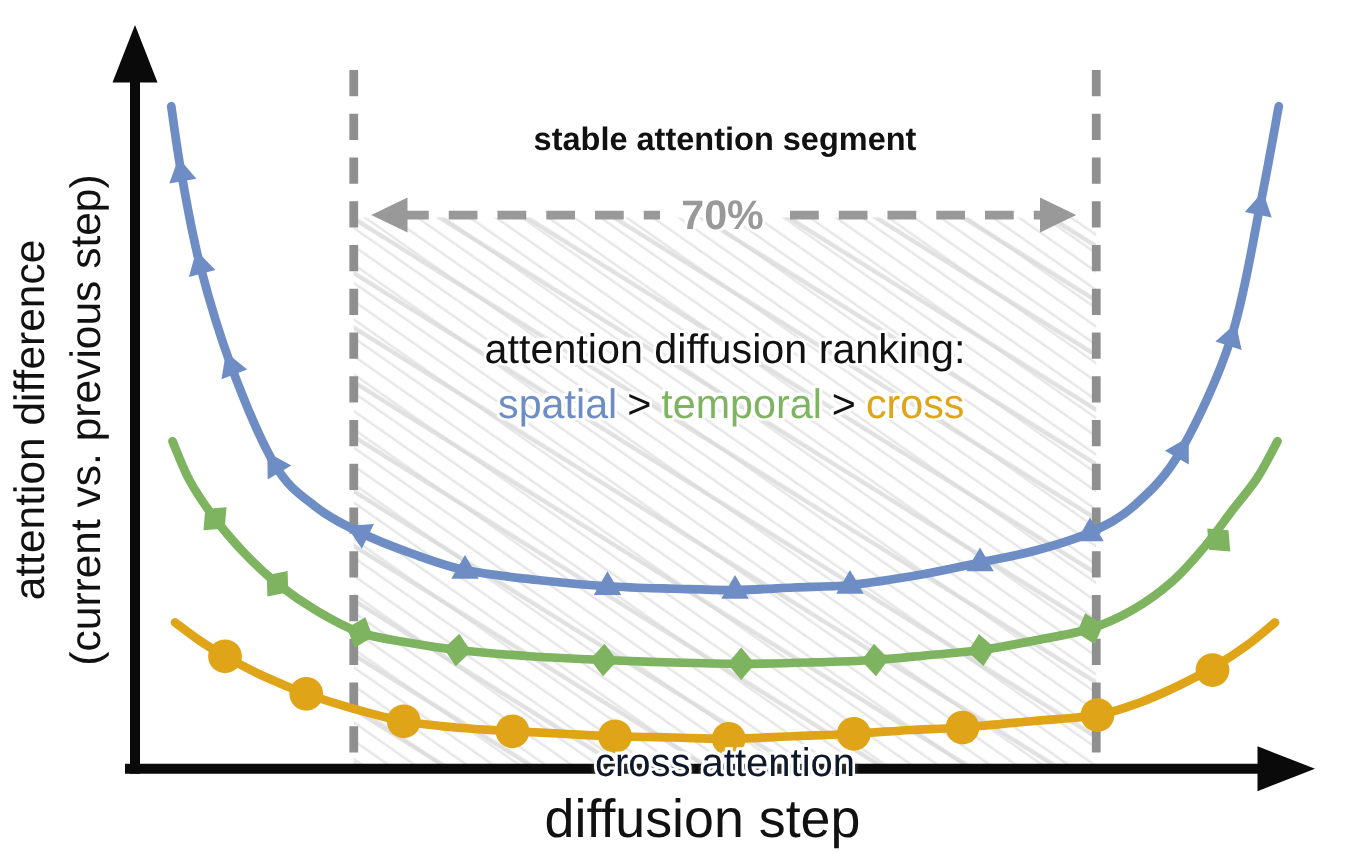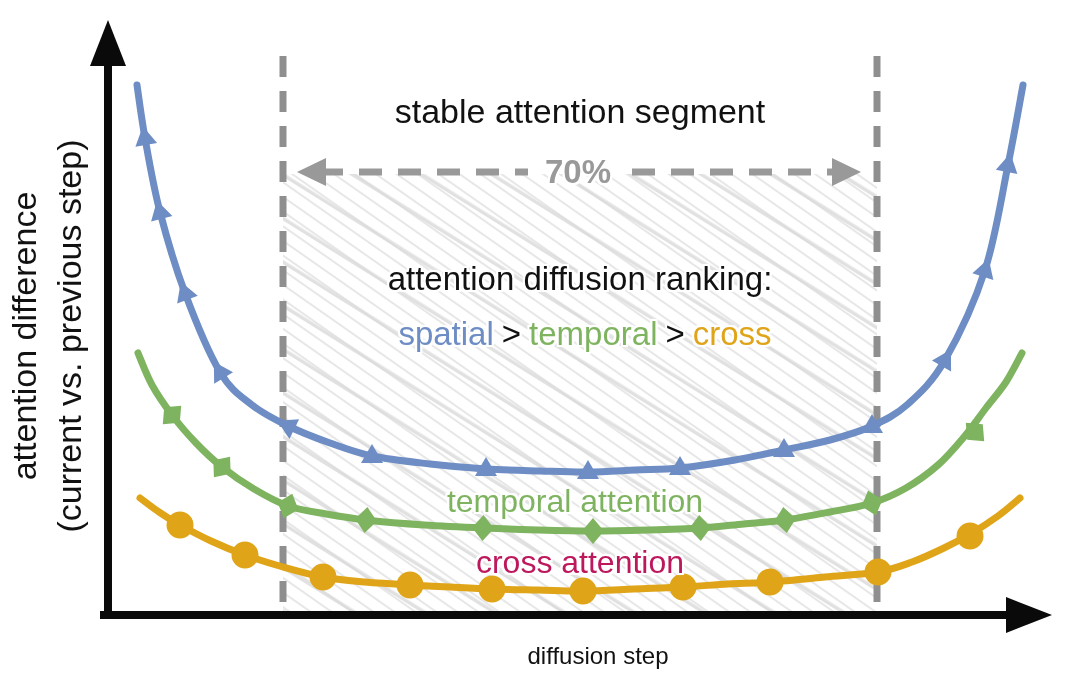--- a/index.html
+++ b/index.html
@@ -9,29 +9,29 @@
   }
   .stage svg.plot{position:absolute;left:0;top:0;}
   .txt{
     position:absolute;transform:translate(-50%,-50%);
     white-space:nowrap;color:#111;line-height:1.15;
   }
   .halo{
     text-shadow:-2px -2px 0 #fff,2px -2px 0 #fff,-2px 2px 0 #fff,2px 2px 0 #fff,
                 -2px 0 0 #fff,2px 0 0 #fff,0 -2px 0 #fff,0 2px 0 #fff,0 0 5px #fff;
   }
-  .segment-title{left:580px;top:112px;font-size:34px;}
+  .segment-title{left:580px;top:112px;font-size:26px;font-weight:bold;}
   .pct{left:578px;top:172px;font-size:33px;font-weight:bold;}
   .rank-title{left:580px;top:279px;font-size:33px;}
-  .rank-line{left:585px;top:323px;font-size:33px;margin-top:11px;}
+  .rank-line{left:585px;top:323px;font-size:33px;}
   .rank-line .sep{margin:0 8px;color:#111;}
   .lbl-spatial{left:578px;top:440px;font-size:32px;}
   .lbl-temporal{left:575px;top:501px;font-size:32px;}
   .lbl-cross{left:580px;top:562px;font-size:32px;}
-  .xlabel{left:598px;top:656px;font-size:24px;}
+  .xlabel{left:562px;top:656px;font-size:43px;}
   .ylabel{
     left:47px;top:336px;font-size:34px;text-align:center;line-height:45px;
     transform:translate(-50%,-50%) rotate(-90deg);
   }
 </style>
 </head>
 <body>
 
 <div class="stage">
 
@@ -121,15 +121,14 @@
   <div class="txt segment-title">stable attention segment</div>
 
   <div class="txt pct halo" style="color: rgb(153, 153, 153);">70%</div>
 
   <div class="txt rank-title halo">attention diffusion ranking:</div>
 
   <div class="txt rank-line halo">
     <span style="color: rgb(109, 141, 196);">spatial</span><span class="sep">&gt;</span><span style="color: rgb(126, 179, 95);">temporal</span><span class="sep">&gt;</span><span style="color: rgb(223, 164, 23);">cross</span>
   </div>
 
-  <div class="txt lbl-temporal halo" style="color: rgb(126, 179, 95);">temporal attention</div>
-  <div class="txt lbl-cross halo" style="color: #be185d;">cross attention</div>
+  <div class="txt lbl-cross halo" style="color: #0f172a; margin-top: 48px;">cross attention</div>
 </div>
 
 </body></html>

